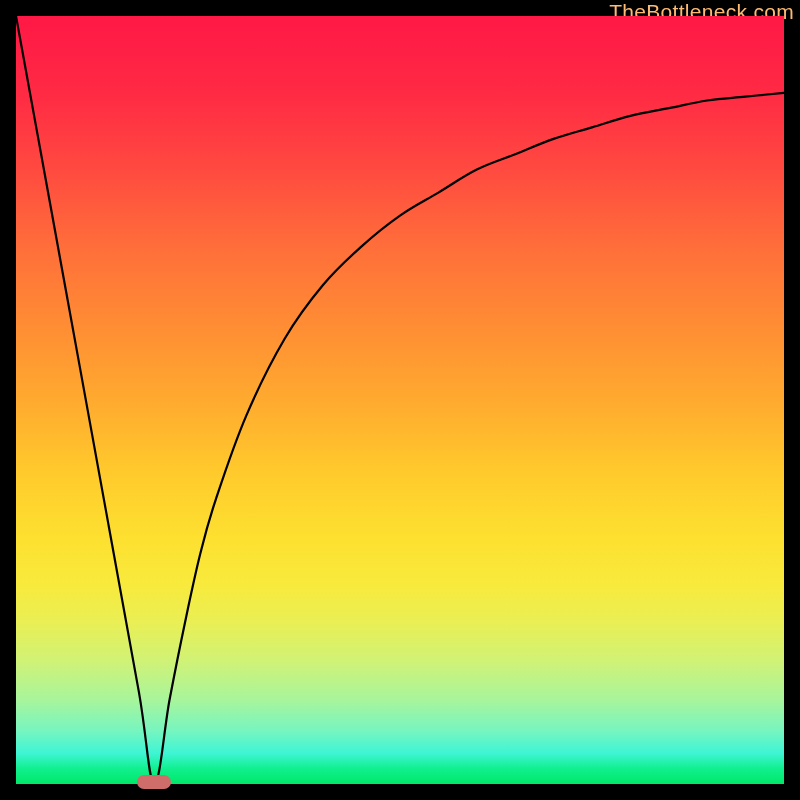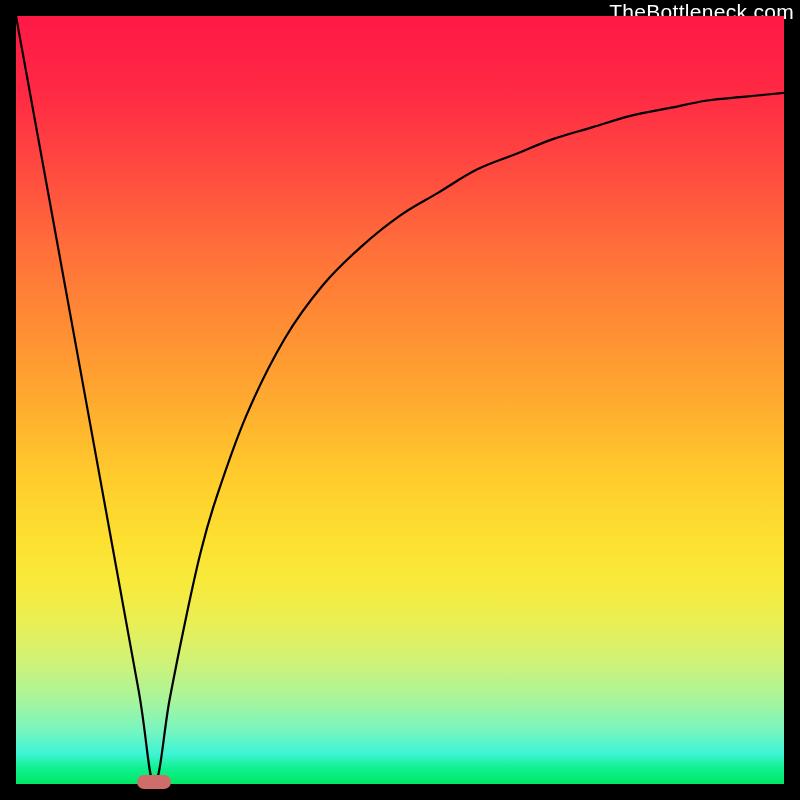--- a/index.html
+++ b/index.html
@@ -47,21 +47,21 @@
     position: absolute;
     left: 0;
     top: 0;
     width: 768px;
     height: 768px;
   }
   .watermark {
     position: absolute;
     top: 0px;
     right: 6px;
-    color: #ffffff;
+    color: #fdba74;
     font-size: 21px;
     letter-spacing: 0.3px;
     font-family: Arial, Helvetica, sans-serif;
     font-weight: 400;
   }
   .marker {
     position: absolute;
     width: 34px;
     height: 14px;
     background: #cf6d6a;

